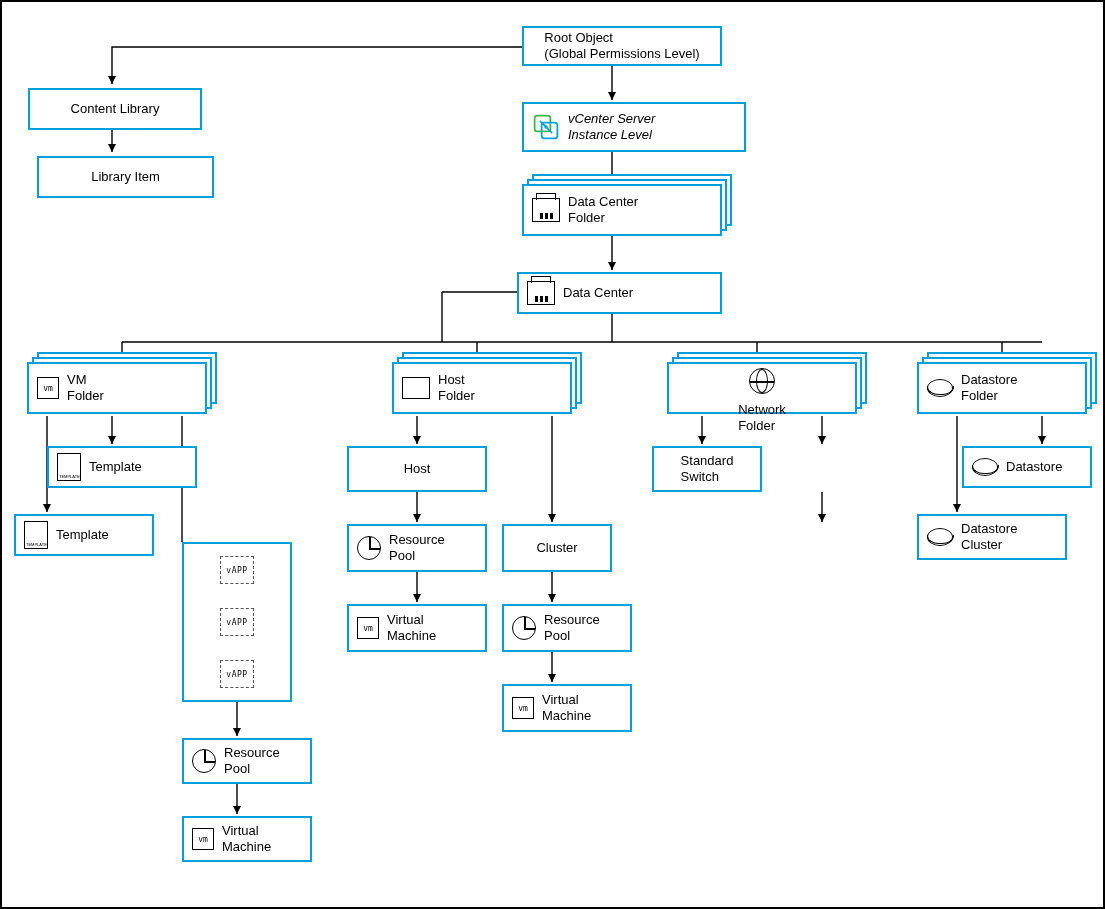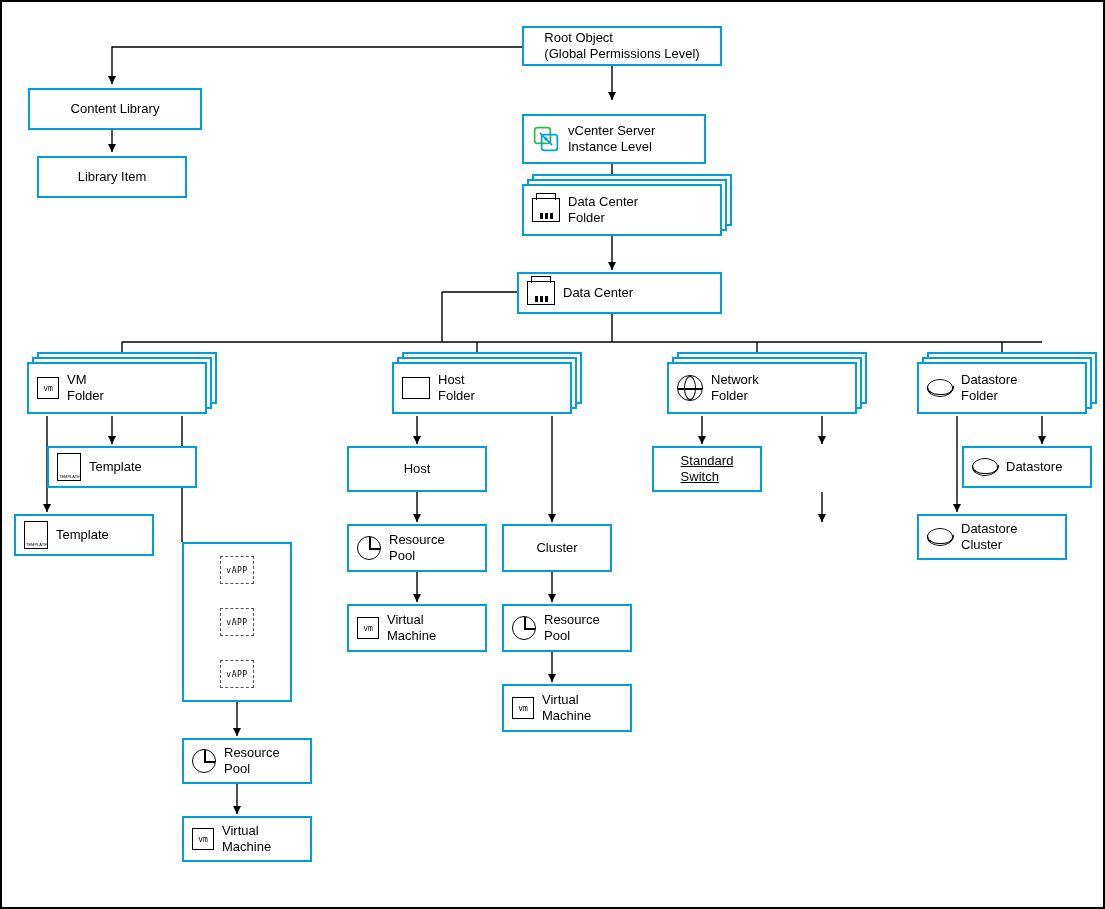--- a/index.html
+++ b/index.html
@@ -211,25 +211,25 @@
 
   <div class="node center" style="left:520px; top:24px; width:200px; height:40px;">
     <span class="label">Root Object
 (Global Permissions Level)</span>
   </div>
 
   <div class="node center" style="left:26px; top:86px; width:174px; height:42px;">
     <span class="label">Content Library</span>
   </div>
 
-  <div class="node center" style="left:35px; top:154px; width:150px; height:42px;">
+  <div class="node center" style="left:35px; top:154px; width:177px; height:42px;">
     <span class="label">Library Item</span>
   </div>
 
-  <div class="node" style="left:520px; top:112px; width:184px; height:50px;">
+  <div class="node" style="left:520px; top:100px; width:224px; height:50px;font-style:italic;">
     <span class="icon vc-icon">
       <svg viewBox="0 0 32 32">
           <rect x="3" y="3" width="18" height="18" rx="3" fill="none" stroke="#39b54a" stroke-width="2"></rect>
           <rect x="11" y="11" width="18" height="18" rx="3" fill="none" stroke="#00a1e0" stroke-width="2"></rect>
           <circle cx="16" cy="16" r="2" fill="#00a1e0"></circle>
           <line x1="16" y1="16" x2="9" y2="9" stroke="#00a1e0" stroke-width="2"></line>
           <line x1="16" y1="16" x2="23" y2="23" stroke="#00a1e0" stroke-width="2"></line>
         </svg>
     </span>
     <span class="label">vCenter Server
@@ -339,28 +339,28 @@
 
   <div class="node" style="left:500px; top:682px; width:130px; height:48px;">
     <span class="icon vm-box">vm</span>
     <span class="label">Virtual
 Machine</span>
   </div>
 
   <div class="stack" style="left:665px; top:360px; width:190px; height:52px;">
     <div class="s2" style="left:10px; top:-10px; width:190px; height:52px;"></div>
     <div class="s1" style="left:5px;  top:-5px;  width:190px; height:52px;"></div>
-    <div class="node" style="width:190px; height:52px;">
+    <div class="node" style="width:190px; height:52px;flex-direction:column;">
       <span class="icon globe"></span>
       <span class="label">Network
 Folder</span>
     </div>
   </div>
 
-  <div class="node center" style="left:650px; top:444px; width:110px; height:46px;text-decoration:underline;">
+  <div class="node center" style="left:650px; top:444px; width:110px; height:46px;">
     <span class="label">Standard
 Switch</span>
   </div>
 
 
 
   <div class="stack" style="left:915px; top:360px; width:170px; height:52px;">
     <div class="s2" style="left:10px; top:-10px; width:170px; height:52px;"></div>
     <div class="s1" style="left:5px;  top:-5px;  width:170px; height:52px;"></div>
     <div class="node" style="width:170px; height:52px;">

